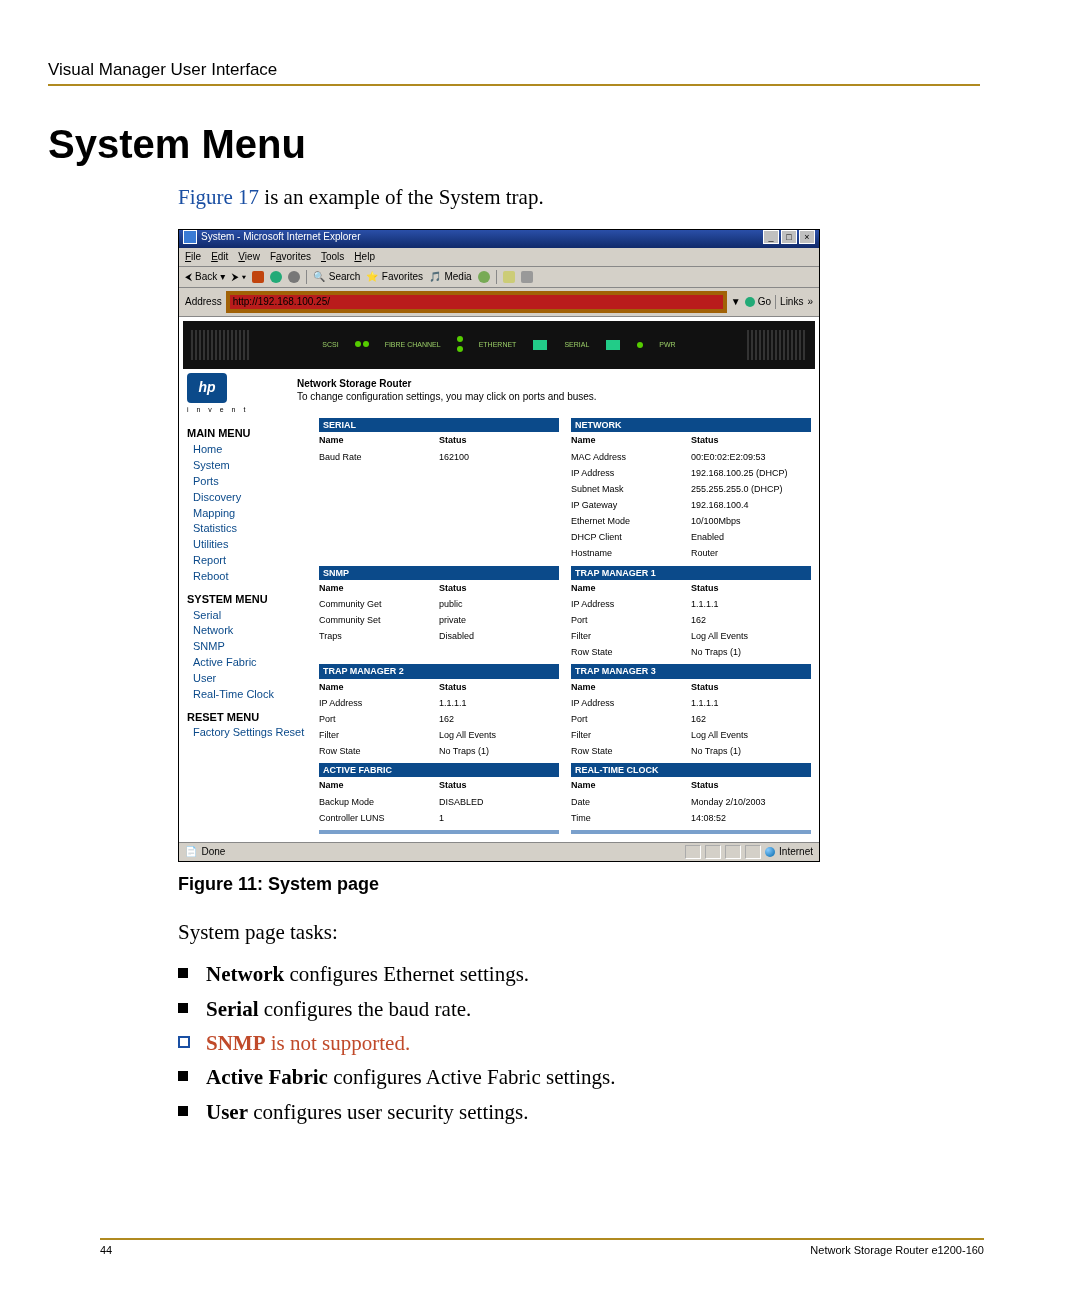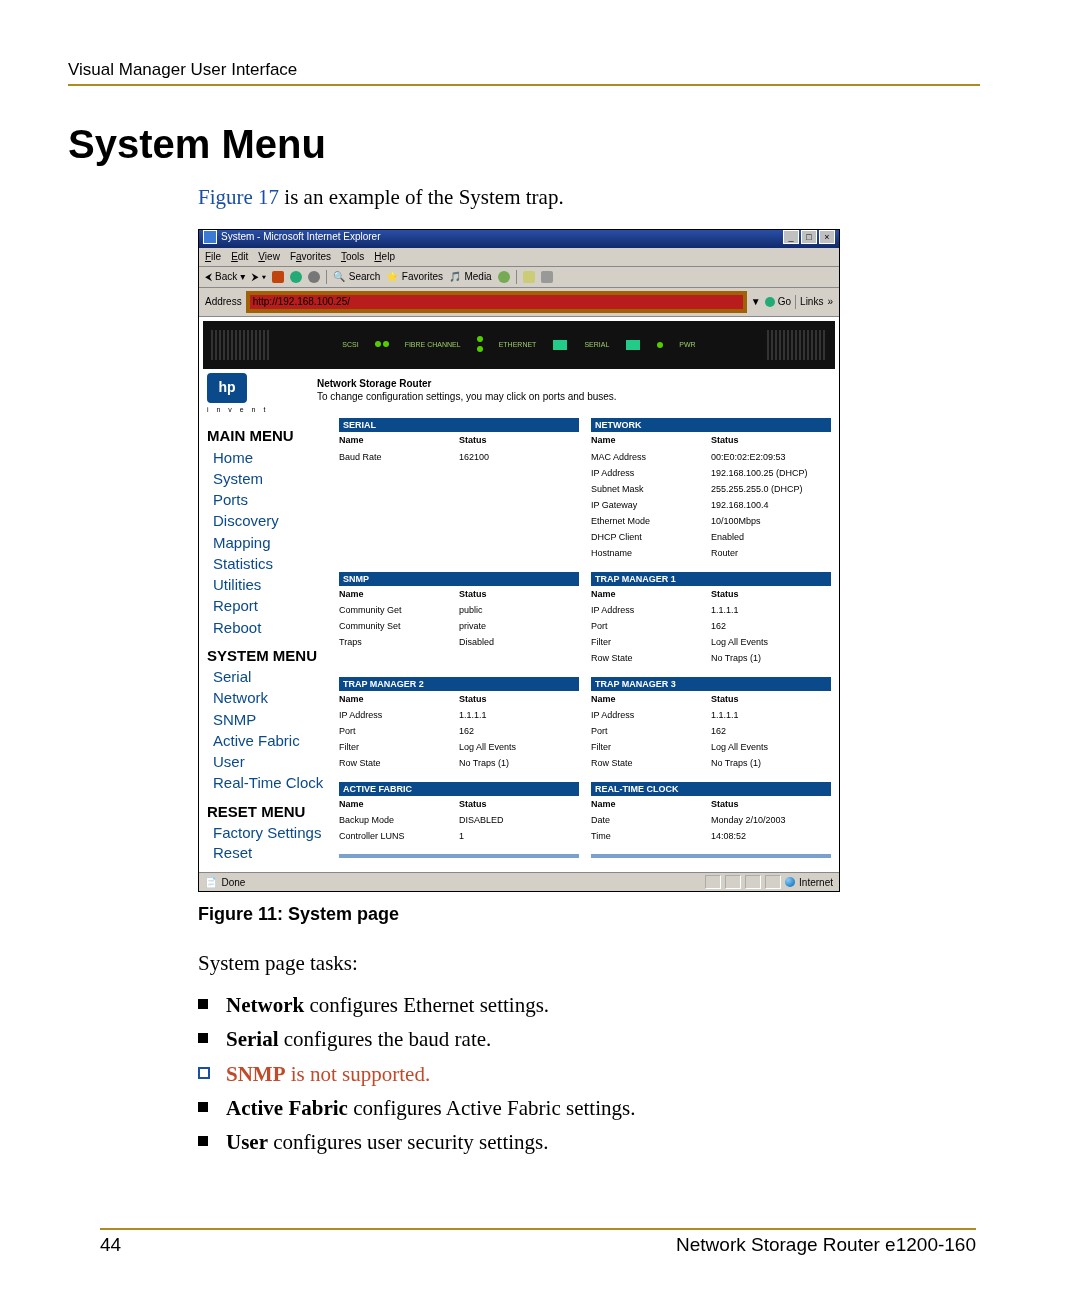--- a/index.html
+++ b/index.html
@@ -1,28 +1,28 @@
 <!DOCTYPE html>
 <html><head>
 <meta charset="utf-8">
 <style>
   html,body{margin:0;padding:0;background:#fff;font-family:"Times New Roman",Times,serif;color:#000}
-  .page{width:1080px;height:1296px;position:relative;box-sizing:border-box;padding:60px 100px 0 68px}
+  .page{width:1080px;height:1296px;position:relative;box-sizing:border-box;padding:60px 100px 0 48px}
   .running-head{font-family:Arial,Helvetica,sans-serif;font-size:17px;border-bottom:2px solid #b08a20;padding-bottom:4px;margin-bottom:36px}
   .h1{font-family:Arial,Helvetica,sans-serif;font-weight:bold;font-size:40px;margin:0 0 16px 0}
   .body{font-size:21px;line-height:1.35;margin-left:130px}
   .body p{margin:0 0 14px 0}
   .fig-link{color:#1a4fa3}
   .fig-caption{font-family:Arial,Helvetica,sans-serif;font-weight:bold;font-size:18px;margin:10px 0 22px 0}
   ul.tasks{list-style:none;padding:0;margin:0}
   ul.tasks li{position:relative;padding-left:28px;margin:6px 0;font-size:21px}
   ul.tasks li::before{content:"";position:absolute;left:0;top:8px;width:10px;height:10px;background:#000}
   ul.tasks li.na::before{background:#fff;border:2px solid #1a4fa3;width:8px;height:8px;top:7px}
   .na-text{color:#c04a2a}
-  .footer{position:absolute;left:100px;right:104px;bottom:40px;border-top:2px solid #b08a20;padding-top:4px;font-family:Arial,Helvetica,sans-serif;font-size:19px;display:flex;justify-content:space-between}
+  .footer{position:absolute;left:100px;right:96px;bottom:40px;border-top:2px solid #b08a20;padding-top:4px;font-family:Arial,Helvetica,sans-serif;font-size:11px;display:flex;justify-content:space-between}
 
   
   .shot{margin:18px 0 10px 0;width:640px;border:1px solid #000;font-family:Tahoma,Arial,sans-serif;font-size:9px;color:#000;background:#fff;position:relative}
   .titlebar{background:linear-gradient(#2a4fa8,#102a6a);color:#fff;display:flex;align-items:flex-start;height:18px;padding:0 4px;font-size:10px}
   .titlebar .t-icon{width:12px;height:12px;background:#3a7bd5;border:1px solid #fff;margin-right:4px}
   .titlebar .spacer{flex:1}
   .winbtn{width:14px;height:12px;background:#c0c0c0;border:1px solid #fff;margin-left:2px;display:flex;align-items:center;justify-content:center;font-size:9px;color:#000}
   .menubar{background:#d4d0c8;display:flex;gap:10px;padding:2px 6px;font-size:10px;border-bottom:1px solid #888}
   .menubar span u{text-decoration:underline}
   .toolbar{background:#d4d0c8;display:flex;align-items:center;gap:6px;padding:3px 6px;font-size:10px;border-bottom:1px solid #888}
@@ -36,24 +36,24 @@
   .addrbar input{flex:1;height:14px;font-size:10px;border:4px solid #a16207;padding:0 3px;background:#b91c1c}
   .go{display:flex;align-items:center;gap:3px}
   .go .g{width:10px;height:10px;background:#2a7;border-radius:50%}
   .chassis{height:48px;background:#111;margin:4px;position:relative;display:flex;align-items:center;justify-content:space-between;padding:0 8px}
   .chassis .vent{width:60px;height:30px;background:repeating-linear-gradient(90deg,#333 0 2px,#111 2px 4px)}
   .chassis .mid{flex:1;display:flex;align-items:center;justify-content:center;gap:16px;color:#9c6;font-size:7px}
   .led{width:6px;height:6px;background:#5c0;border-radius:50%;display:inline-block}
   .port{width:14px;height:10px;background:#2c8;display:inline-block;margin:0 1px}
   .subhead{padding:4px 8px;font-size:10px}
   .subhead b{display:block}
-  .hp{width:40px;height:30px;background:#0b4a8a;border-radius:4px;display:flex;align-items:center;justify-content:center;color:#fff;font-weight:bold;font-size:14px;margin-left:8px}
+  .hp{width:40px;height:30px;background:#0b4a8a;border-radius:4px;display:flex;align-items:center;justify-content:center;color:#fff;font-weight:bold;font-style:italic;font-size:14px;margin-left:8px}
   .invent{font-size:7px;letter-spacing:3px;margin-left:8px;margin-top:2px}
   .main-cols{display:flex;padding:4px 8px 8px 8px;gap:12px}
-  .leftnav{width:120px;font-size:15px}
+  .leftnav{width:120px;font-size:11px}
   .leftnav .grp{font-weight:bold;margin-top:8px}
   .leftnav a{display:block;color:#0b4a8a;text-decoration:none;margin:1px 0 1px 6px}
   .panels{flex:1;display:grid;grid-template-columns:1fr 1fr;gap:4px 12px;font-size:9px}
   .panel .bar{background:#0b4a8a;color:#fff;font-weight:bold;padding:1px 4px;font-size:9px}
   .panel .bar.sep{background:#7aa0cc;height:4px;padding:0}
   .kv{display:grid;grid-template-columns:1fr 1fr;padding:2px 0}
   .kv div{white-space:nowrap}
   .kv .h{font-weight:bold}
   .status{background:#d4d0c8;border-top:1px solid #888;display:flex;align-items:center;font-size:10px;padding:2px 6px;justify-content:space-between}
   .status .zone{display:flex;align-items:center;gap:4px}

